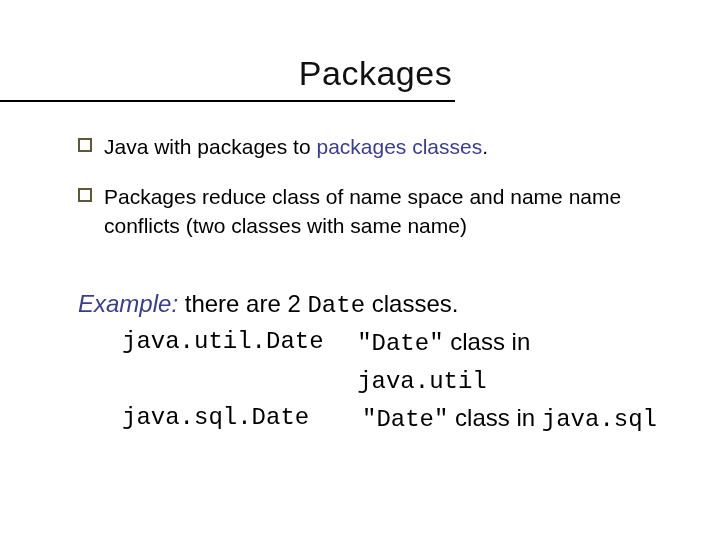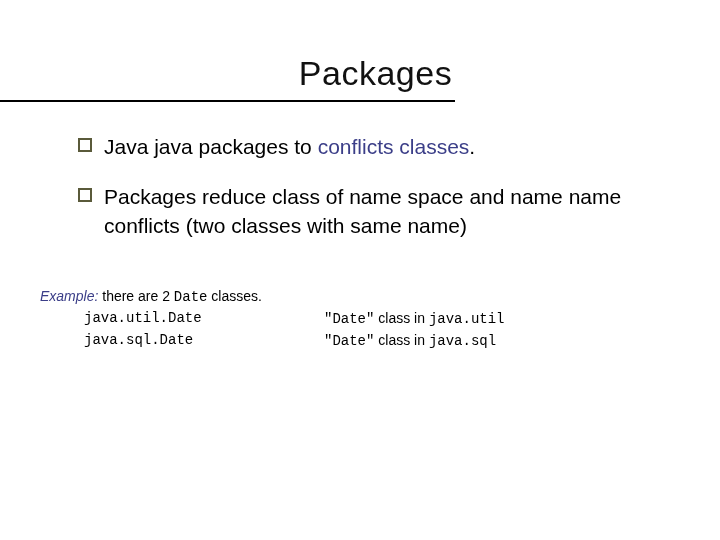--- a/index.html
+++ b/index.html
@@ -6,21 +6,21 @@
   html, body { width: 720px; height: 540px; background: #fff; font-family: Arial, Helvetica, sans-serif; color: #000; }
   .slide { position: relative; width: 720px; height: 540px; padding: 0; }
   .title-wrap { position: relative; padding-top: 54px; }
   .title { font-size: 34px; font-weight: 400; text-align: center; letter-spacing: 0.5px; color: #111; margin-left: 31px; }
   .rule { position: absolute; left: 0; width: 455px; border-top: 2px solid #000; top: 100px; }
   .body { padding: 40px 60px 0 78px; }
   .bullet { position: relative; font-size: 21px; line-height: 1.35; margin-bottom: 22px; padding-left: 26px; }
   .bullet .sq { position: absolute; left: 0; top: 5px; width: 14px; height: 14px; border: 2px solid #5a5a3a; background: transparent; }
   .accent { color: #3b3e88; }
   .italic { }
-  .example-block { padding: 24px 60px 0 40px; font-size: 14px; line-height: 1.5; }
+  .example-block { padding: 24px 60px 0 78px; font-size: 24px; line-height: 1.5; }
   .example-label { color: #3b3e88; font-style: italic; }
   .mono { font-family: "Courier New", Courier, monospace; }
   .ex-line { padding-left: 44px; gap: 10px; }
   .ex-row { display: flex; }
   .ex-left { width: 230px; font-family: "Courier New", Courier, monospace; }
   .ex-right { }
 </style>
 </head>
 <body>
 
@@ -28,21 +28,21 @@
 
   <div class="title-wrap">
     <h1 class="title">Packages</h1>
     <div class="rule"></div>
   </div>
 
   <div class="body">
 
     <div class="bullet">
       <span class="sq"></span>
-      <span>Java java packages to </span><span class="accent">conflicts classes</span><span>.</span>
+      <span>Java with packages to </span><span class="accent">packages classes</span><span>.</span>
     </div>
 
     <div class="bullet">
       <span class="sq"></span>
       <span>Packages reduce class of </span><span class="italic">name space</span><span> and name </span><span class="italic">name conflicts (two classes with same name)</span>
     </div>
 
   </div>
 
   <div class="example-block">

